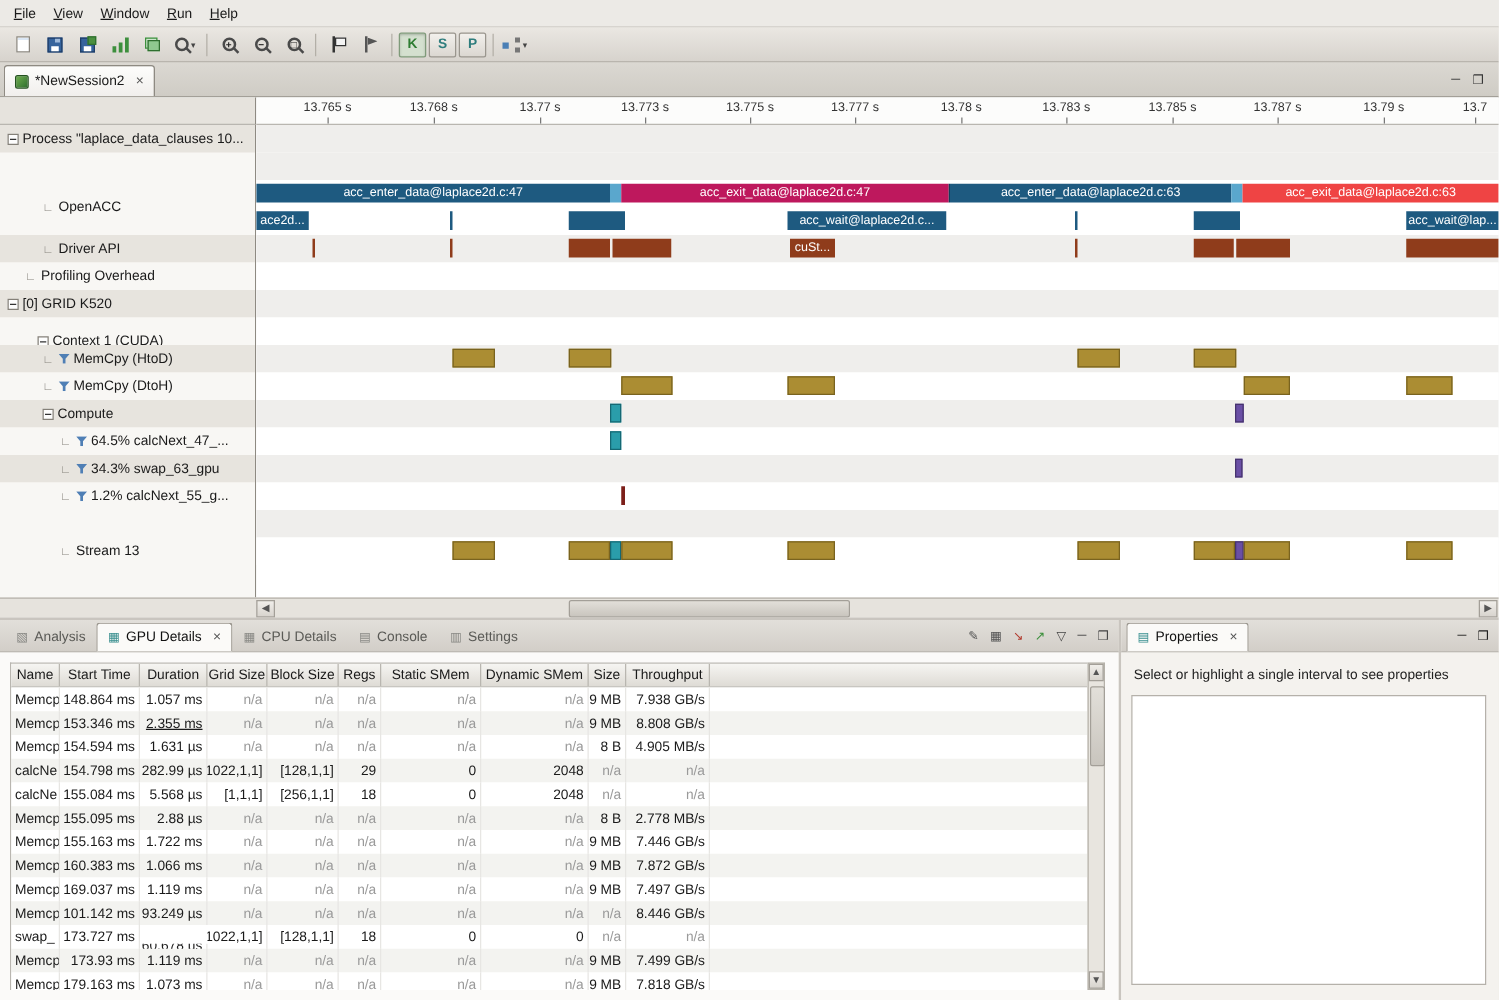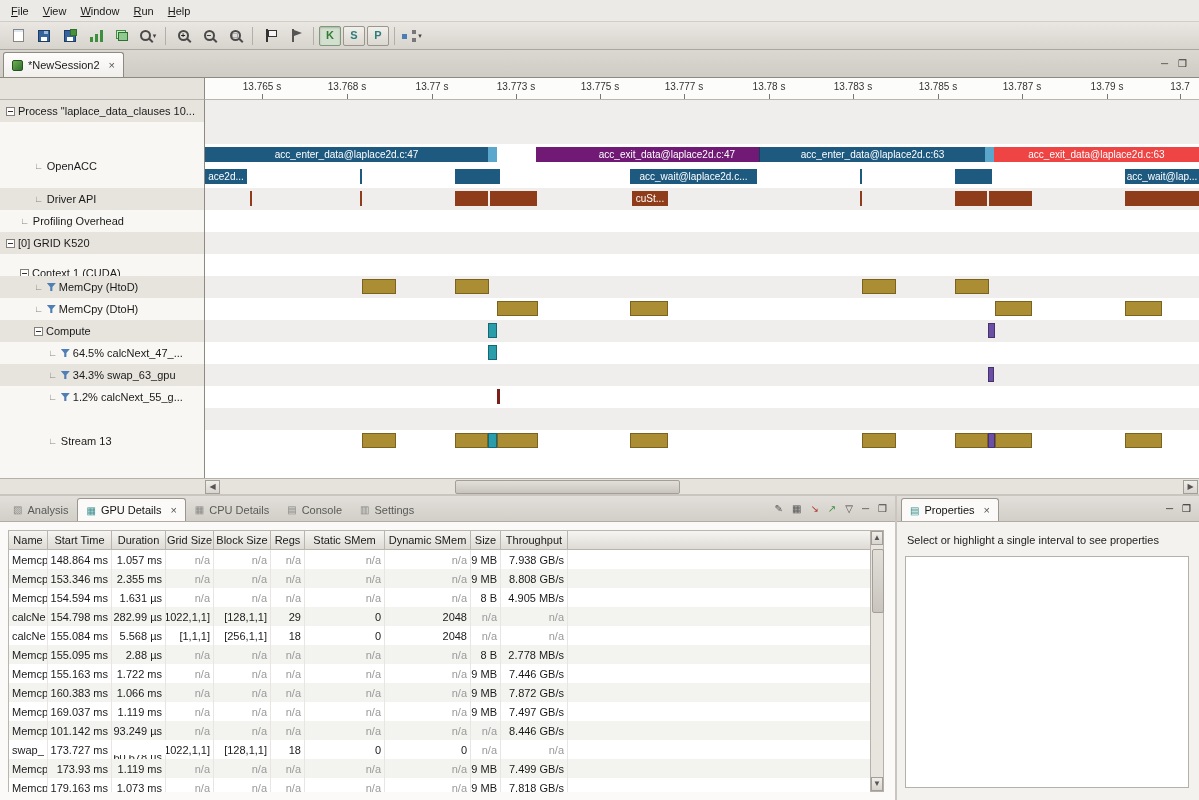--- a/index.html
+++ b/index.html
@@ -255,21 +255,21 @@
           <span class="t-label" title="Driver API">Driver API</span>
         </div>
         <div class="trow w" style="top: 110px; height: 22px; padding-left: 20px;">
           <span class="t-elbow">∟</span>
           <span class="t-label" title="Profiling Overhead">Profiling Overhead</span>
         </div>
         <div class="trow g" style="top: 132px; height: 22px; padding-left: 6px;">
           <span class="t-minus"></span>
           <span class="t-label" title="[0] GRID K520">[0] GRID K520</span>
         </div>
-        <div class="trow w" style="top: 154px; height: 38px; padding-left: 20px;">
+        <div class="trow w" style="top: 154px; height: 38px; padding-left: 30px;">
           <span class="t-minus"></span>
           <span class="t-label" title="Context 1 (CUDA)">Context 1 (CUDA)</span>
         </div>
         <div class="trow g" style="top: 176px; height: 22px; padding-left: 34px;">
           <span class="t-elbow">∟</span>
           <span class="t-funnel"></span>
           <span class="t-label" title="MemCpy (HtoD)">MemCpy (HtoD)</span>
         </div>
         <div class="trow w" style="top: 198px; height: 22px; padding-left: 34px;">
           <span class="t-elbow">∟</span>
@@ -311,21 +311,21 @@
         <div class="lane g" style="top: 176px; height: 22px;"></div>
         <div class="lane w" style="top: 198px; height: 22px;"></div>
         <div class="lane g" style="top: 220px; height: 22px;"></div>
         <div class="lane w" style="top: 242px; height: 22px;"></div>
         <div class="lane g" style="top: 264px; height: 22px;"></div>
         <div class="lane w" style="top: 286px; height: 22px;"></div>
         <div class="lane g" style="top: 308px; height: 22px;"></div>
         <div class="lane w" style="top: 330px; height: 22px;"></div>
         <div class="bar c-blue" style="left: 0px; width: 283px; top: 47px; background: rgb(30, 90, 128);">acc_enter_data@laplace2d.c:47</div>
         <div class="bar c-lightblue" style="left: 283px; width: 9px; top: 47px; background: rgb(90, 167, 205);"></div>
-        <div class="bar c-blue" style="left: 292px; width: 262px; top: 47px; background: #701a75; margin-left: 39px;">acc_exit_data@laplace2d.c:47</div>
+        <div class="bar c-blue" style="left: 292px; width: 262px; top: 47px; background: #be185d;">acc_exit_data@laplace2d.c:47</div>
         <div class="bar c-bluedark" style="left: 554px; width: 1px; top: 47px; background: rgb(17, 62, 90);"></div>
         <div class="bar c-blue" style="left: 555px; width: 225px; top: 47px; background: rgb(30, 90, 128);">acc_enter_data@laplace2d.c:63</div>
         <div class="bar c-lightblue" style="left: 780px; width: 9px; top: 47px; background: rgb(90, 167, 205);"></div>
         <div class="bar c-blue" style="left: 789px; width: 205px; top: 47px; background: #ef4444;">acc_exit_data@laplace2d.c:63</div>
         <div class="bar c-blue" style="left: 0px; width: 42px; top: 69px; background: rgb(30, 90, 128);">ace2d...</div>
         <div class="bar c-blue" style="left: 155px; width: 2px; top: 69px; background: rgb(30, 90, 128);"></div>
         <div class="bar c-blue" style="left: 250px; width: 45px; top: 69px; background: rgb(30, 90, 128);"></div>
         <div class="bar c-blue" style="left: 425px; width: 127px; top: 69px; background: rgb(30, 90, 128);">acc_wait@laplace2d.c...</div>
         <div class="bar c-blue" style="left: 655px; width: 2px; top: 69px; background: rgb(30, 90, 128);"></div>
         <div class="bar c-blue" style="left: 750px; width: 37px; top: 69px; background: rgb(30, 90, 128);"></div>
@@ -430,21 +430,21 @@
               <span class="td na" style="width: 34px;">n/a</span>
               <span class="td na" style="width: 80px;">n/a</span>
               <span class="td na" style="width: 86px;">n/a</span>
               <span class="td" style="width: 30px;">9 MB</span>
               <span class="td" style="width: 67px;">7.938 GB/s</span>
               <span class="td" style="width: 303px;"></span>
             </div>
             <div class="td-row">
               <span class="td left" style="width: 39px;">Memcp</span>
               <span class="td" style="width: 64px;">153.346 ms</span>
-              <span class="td" style="width: 54px;">2.355 ms</span>
+              <span class="td" style="width: 54px; text-decoration: underline;">2.355 ms</span>
               <span class="td na" style="width: 48px;">n/a</span>
               <span class="td na" style="width: 57px;">n/a</span>
               <span class="td na" style="width: 34px;">n/a</span>
               <span class="td na" style="width: 80px;">n/a</span>
               <span class="td na" style="width: 86px;">n/a</span>
               <span class="td" style="width: 30px;">9 MB</span>
               <span class="td" style="width: 67px;">8.808 GB/s</span>
               <span class="td" style="width: 303px;"></span>
             </div>
             <div class="td-row">

